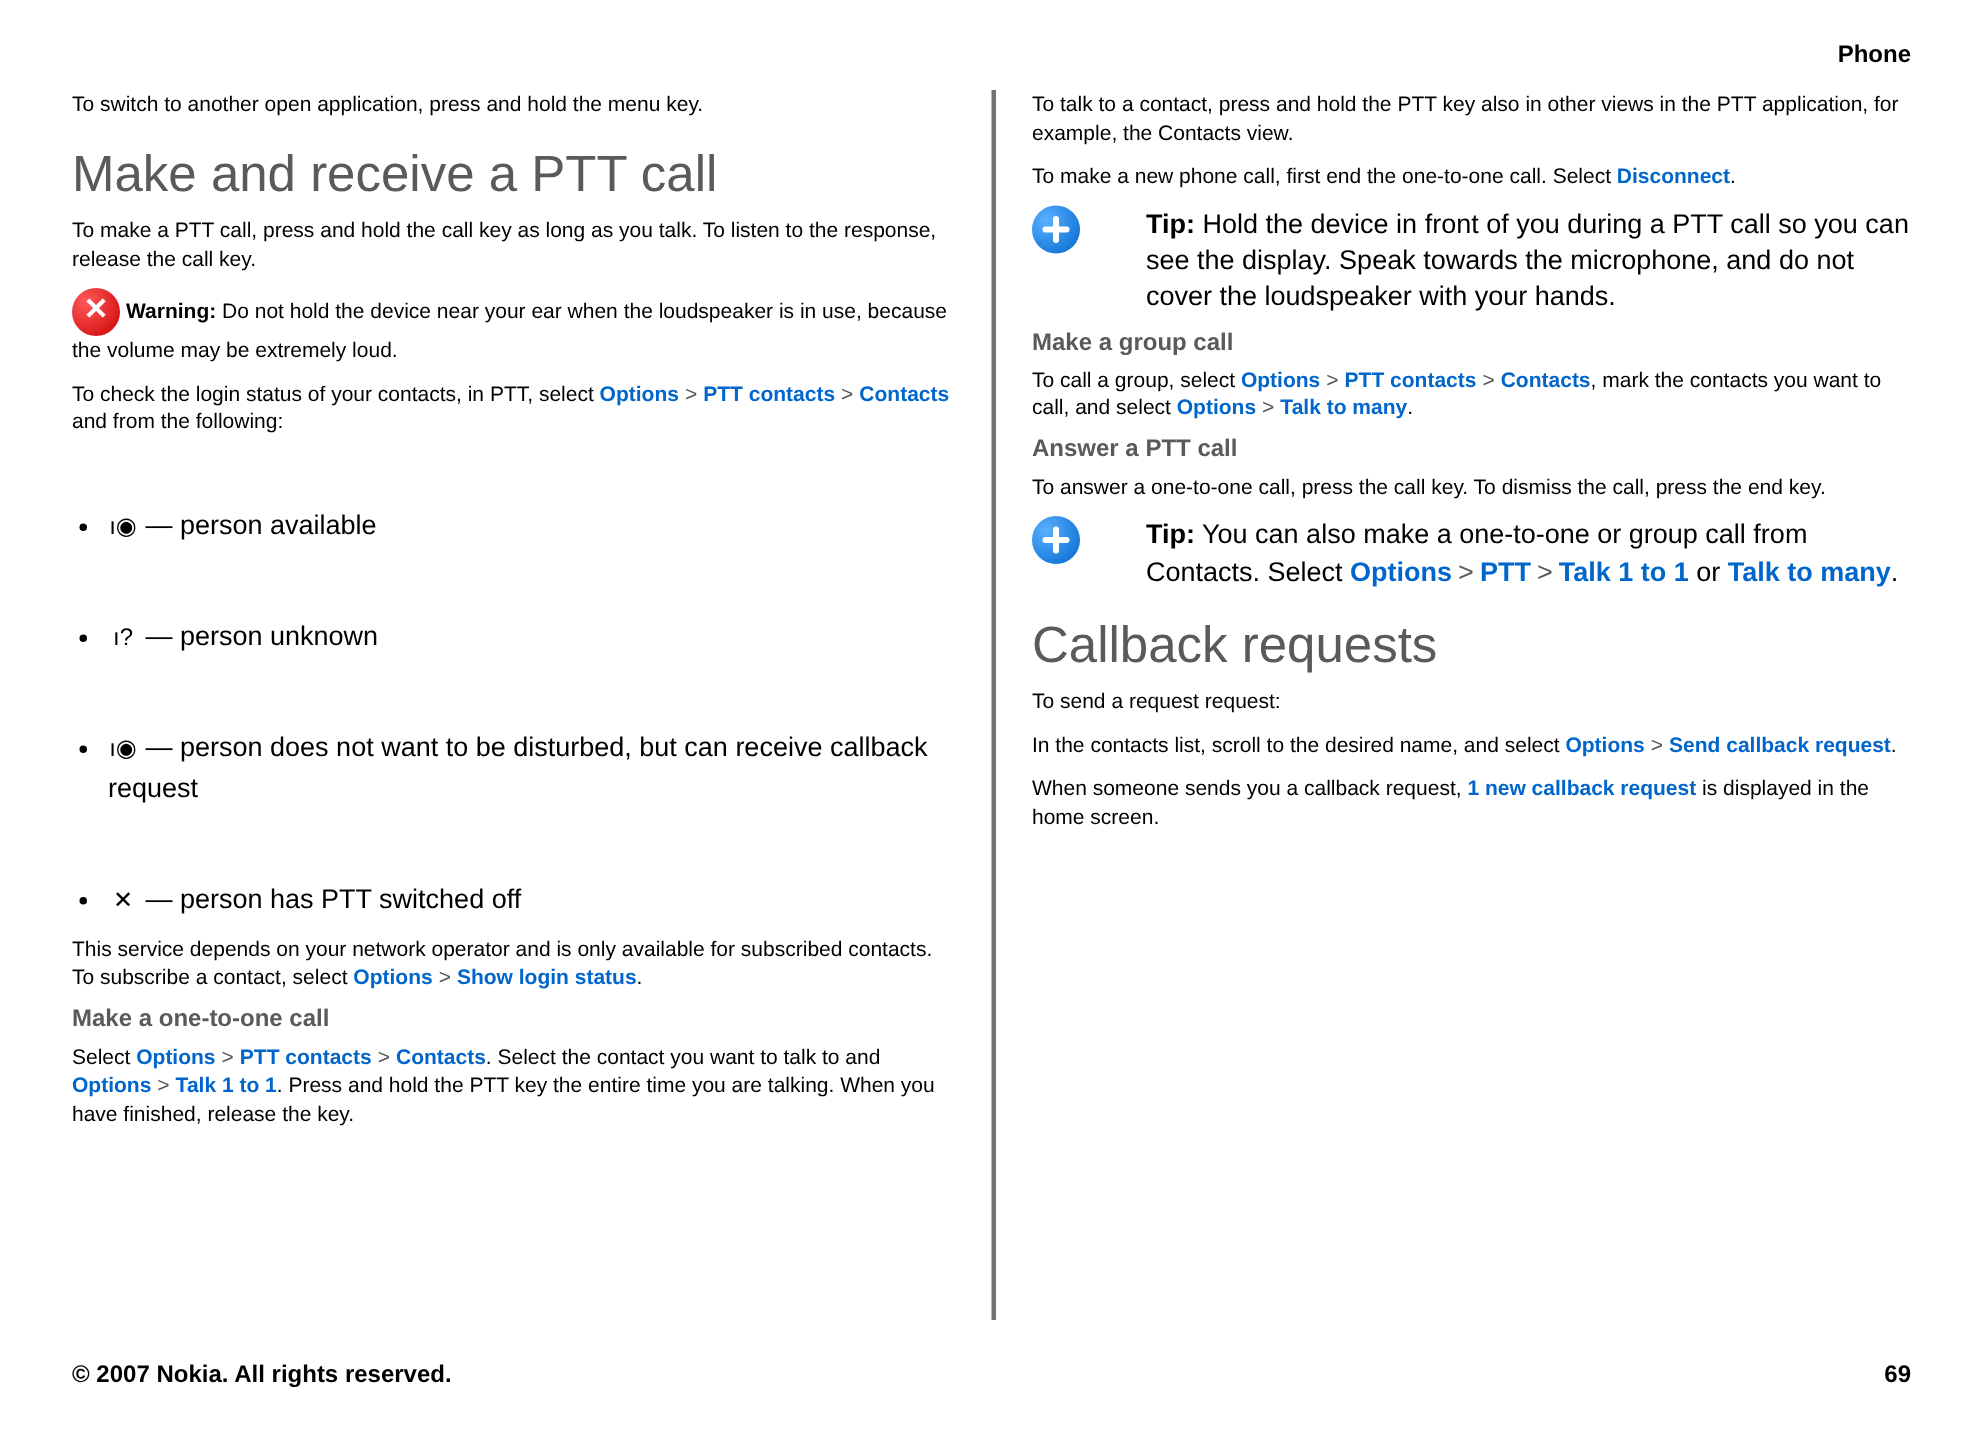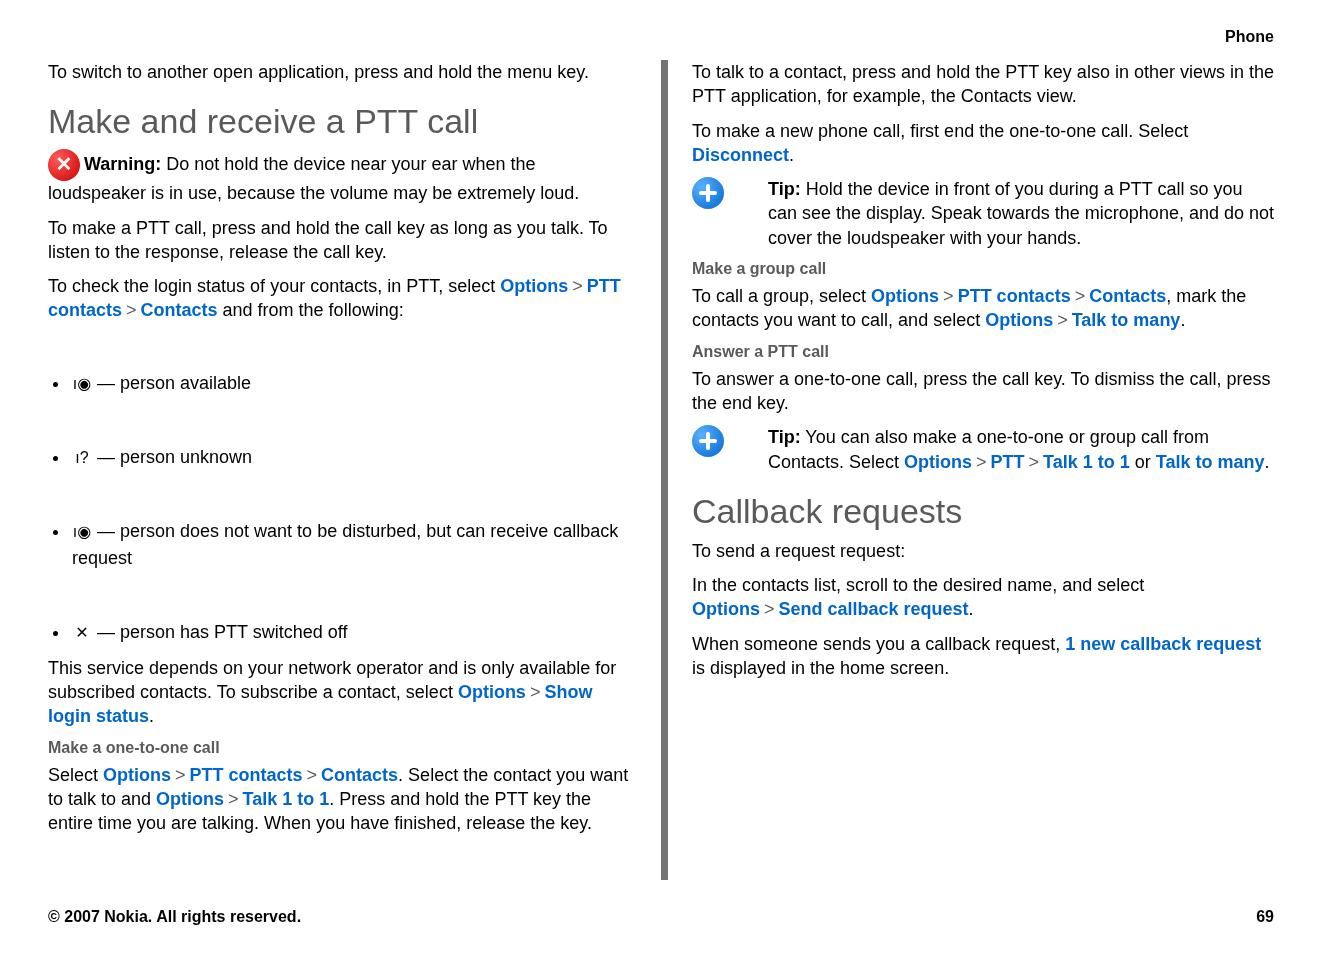--- a/index.html
+++ b/index.html
@@ -31,25 +31,25 @@
   }
   .col {
     width: 50%;
     box-sizing: border-box;
   }
   .col-left {
     padding-right: 24px;
   }
   .col-right {
     padding-left: 24px;
-    border-left: 7px solid #737373;
+    border-left: 3px solid #737373;
   }
   p {
     margin: 0 0 10px 0;
-    font-size: 18px;
+    font-size: 14px;
     line-height: 1.35;
   }
   h1 {
     margin: 18px 0 8px 0;
     font-size: 34px;
     font-weight: normal;
     color: #5a5a5a;
   }
   h2 {
     margin: 4px 0 6px 0;
@@ -159,25 +159,25 @@
 <div class="page">
   <div class="breadcrumb">Phone</div>
 
   <div class="columns">
 
     <div class="col col-left">
       <p>To switch to another open application, press and hold the menu key.</p>
 
       <h1>Make and receive a PTT call</h1>
 
+      <p>To make a PTT call, press and hold the call key as long as you talk. To listen to the response, release the call key.</p>
+
       <p>
         <span class="warning-icon"></span><span class="bold">Warning:</span><span>  Do not hold the device near your ear when the loudspeaker is in use, because the volume may be extremely loud.</span>
       </p>
-
-      <p>To make a PTT call, press and hold the call key as long as you talk. To listen to the response, release the call key.</p>
 
       <p>
         <span>To check the login status of your contacts, in PTT, select </span><span class="link">Options</span><span class="gt">&gt;</span><span class="link">PTT contacts</span><span class="gt">&gt;</span><span class="link">Contacts</span><span> and from the following:</span>
       </p>
 
       <ul>
         <li><span class="status-icon">ı◉</span><span> — person available</span></li>
         <li><span class="status-icon">ı?</span><span> — person unknown</span></li>
         <li><span class="status-icon">ı◉</span><span> — person does not want to be disturbed, but can receive callback request</span></li>
         <li><span class="status-icon">✕</span><span> — person has PTT switched off</span></li>

